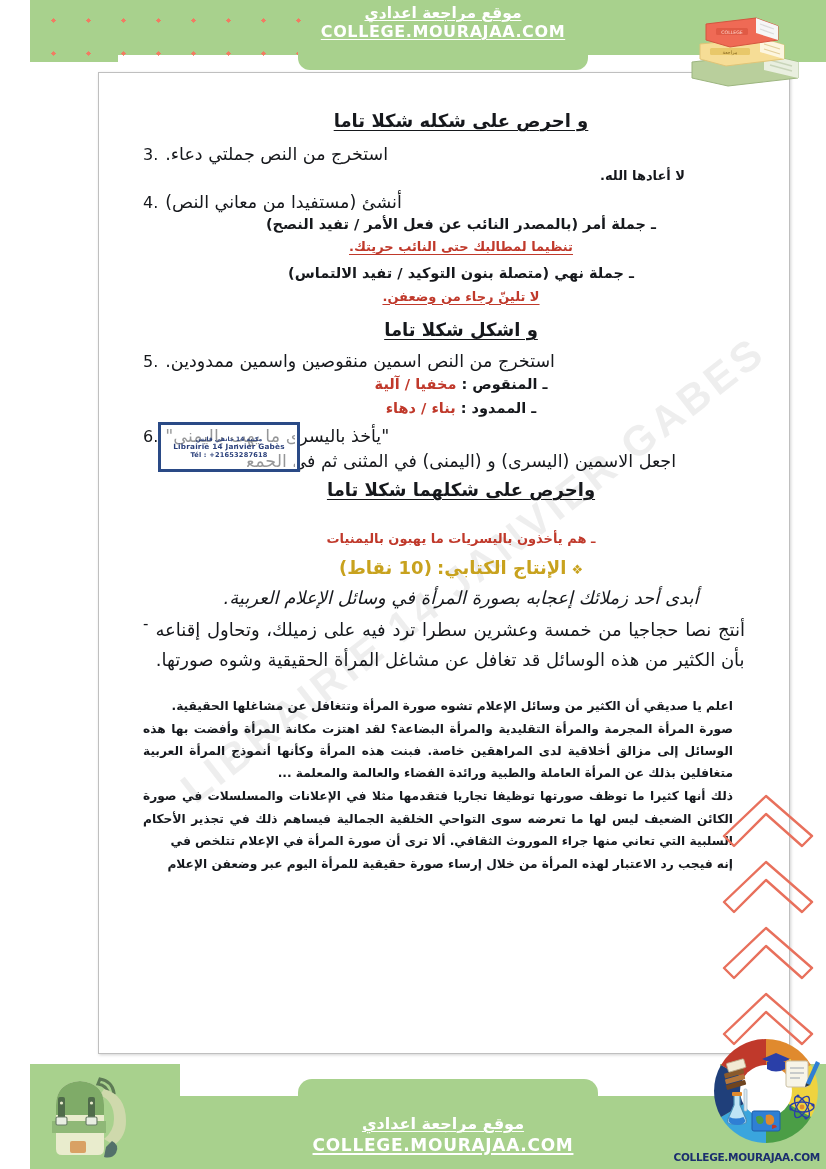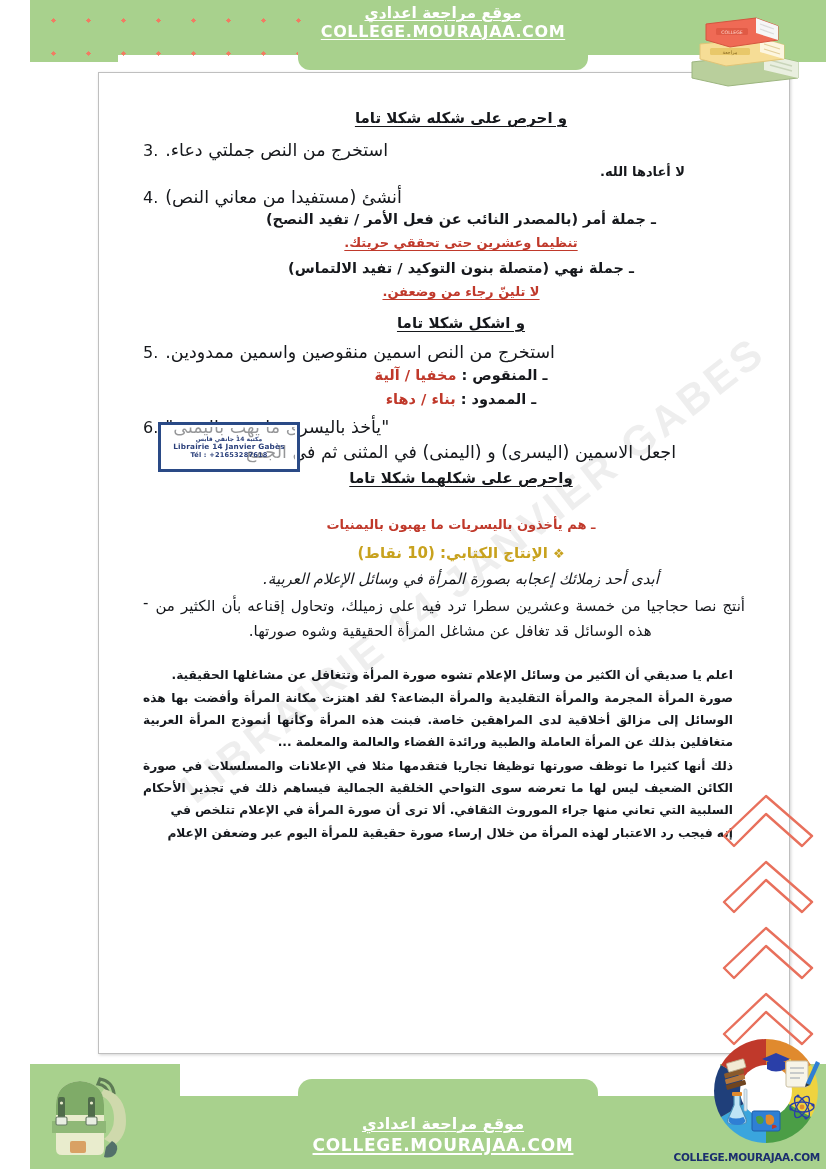--- a/index.html
+++ b/index.html
@@ -107,21 +107,21 @@
   .content{position:relative;z-index:3;direction:rtl;text-align:right;
     font-family:"DejaVu Sans",sans-serif;color:#16181c;}
 
   .ln{margin:0 0 2px 0;line-height:1.5;}
   .center{text-align:center;}
   .ul{text-decoration:underline;text-underline-offset:3px;text-decoration-thickness:1px;}
   .bold{font-weight:700;}
   .red{color:#c0392b;}
   .orange{color:#c8a21e;}
   .sz18{font-size:17.5px;}
-  .sz16{font-size:15px;}
+  .sz16{font-size:18px;}
   .sz15{font-size:14.5px;}
   .sz13{font-size:13px;}
 
   .q-line{display:flex;flex-direction:row-reverse;justify-content:flex-start;
     align-items:baseline;gap:7px;font-size:17px;}
   .q-num{direction:ltr;font-size:16px;}
 
   .r-pad{padding-left:34px;}
   .ind2{margin-right:60px;}
 
@@ -215,21 +215,21 @@
           <span class="q-num">3.</span>
           <span class="sz18">استخرج من النص جملتي دعاء.</span>
         </div>
         <div class="ln sz13 bold ind2" style="margin-bottom:6px;">لا أعادها الله.</div>
 
         <div class="q-line" style="margin-bottom:2px;">
           <span class="q-num">4.</span>
           <span class="sz18">أنشئ (مستفيدا من معاني النص)</span>
         </div>
         <div class="ln sz15 bold center r-pad">ـ جملة أمر (بالمصدر النائب عن فعل الأمر / تفيد النصح)</div>
-        <div class="ln sz13 bold red ul center r-pad" style="margin-bottom:6px;">تنظيما وعشرين حتى تحققي حريتك.</div>
+        <div class="ln sz13 bold red ul center r-pad" style="margin-bottom:6px;">تنظيما لمطالبك حتى النائب حريتك.</div>
         <div class="ln sz15 bold center r-pad">ـ جملة نهي (متصلة بنون التوكيد / تفيد الالتماس)</div>
         <div class="ln sz13 bold red ul center r-pad" style="margin-bottom:10px;">لا تلينّ رجاء من وضعفن.</div>
 
         <div class="ln center sz16 ul bold r-pad" style="margin-bottom:8px;">و اشكل شكلا تاما</div>
 
         <div class="q-line" style="margin-bottom:3px;">
           <span class="q-num">5.</span>
           <span class="sz18">استخرج من النص اسمين منقوصين واسمين ممدودين.</span>
         </div>
         <div class="ln sz15 bold center r-pad">

